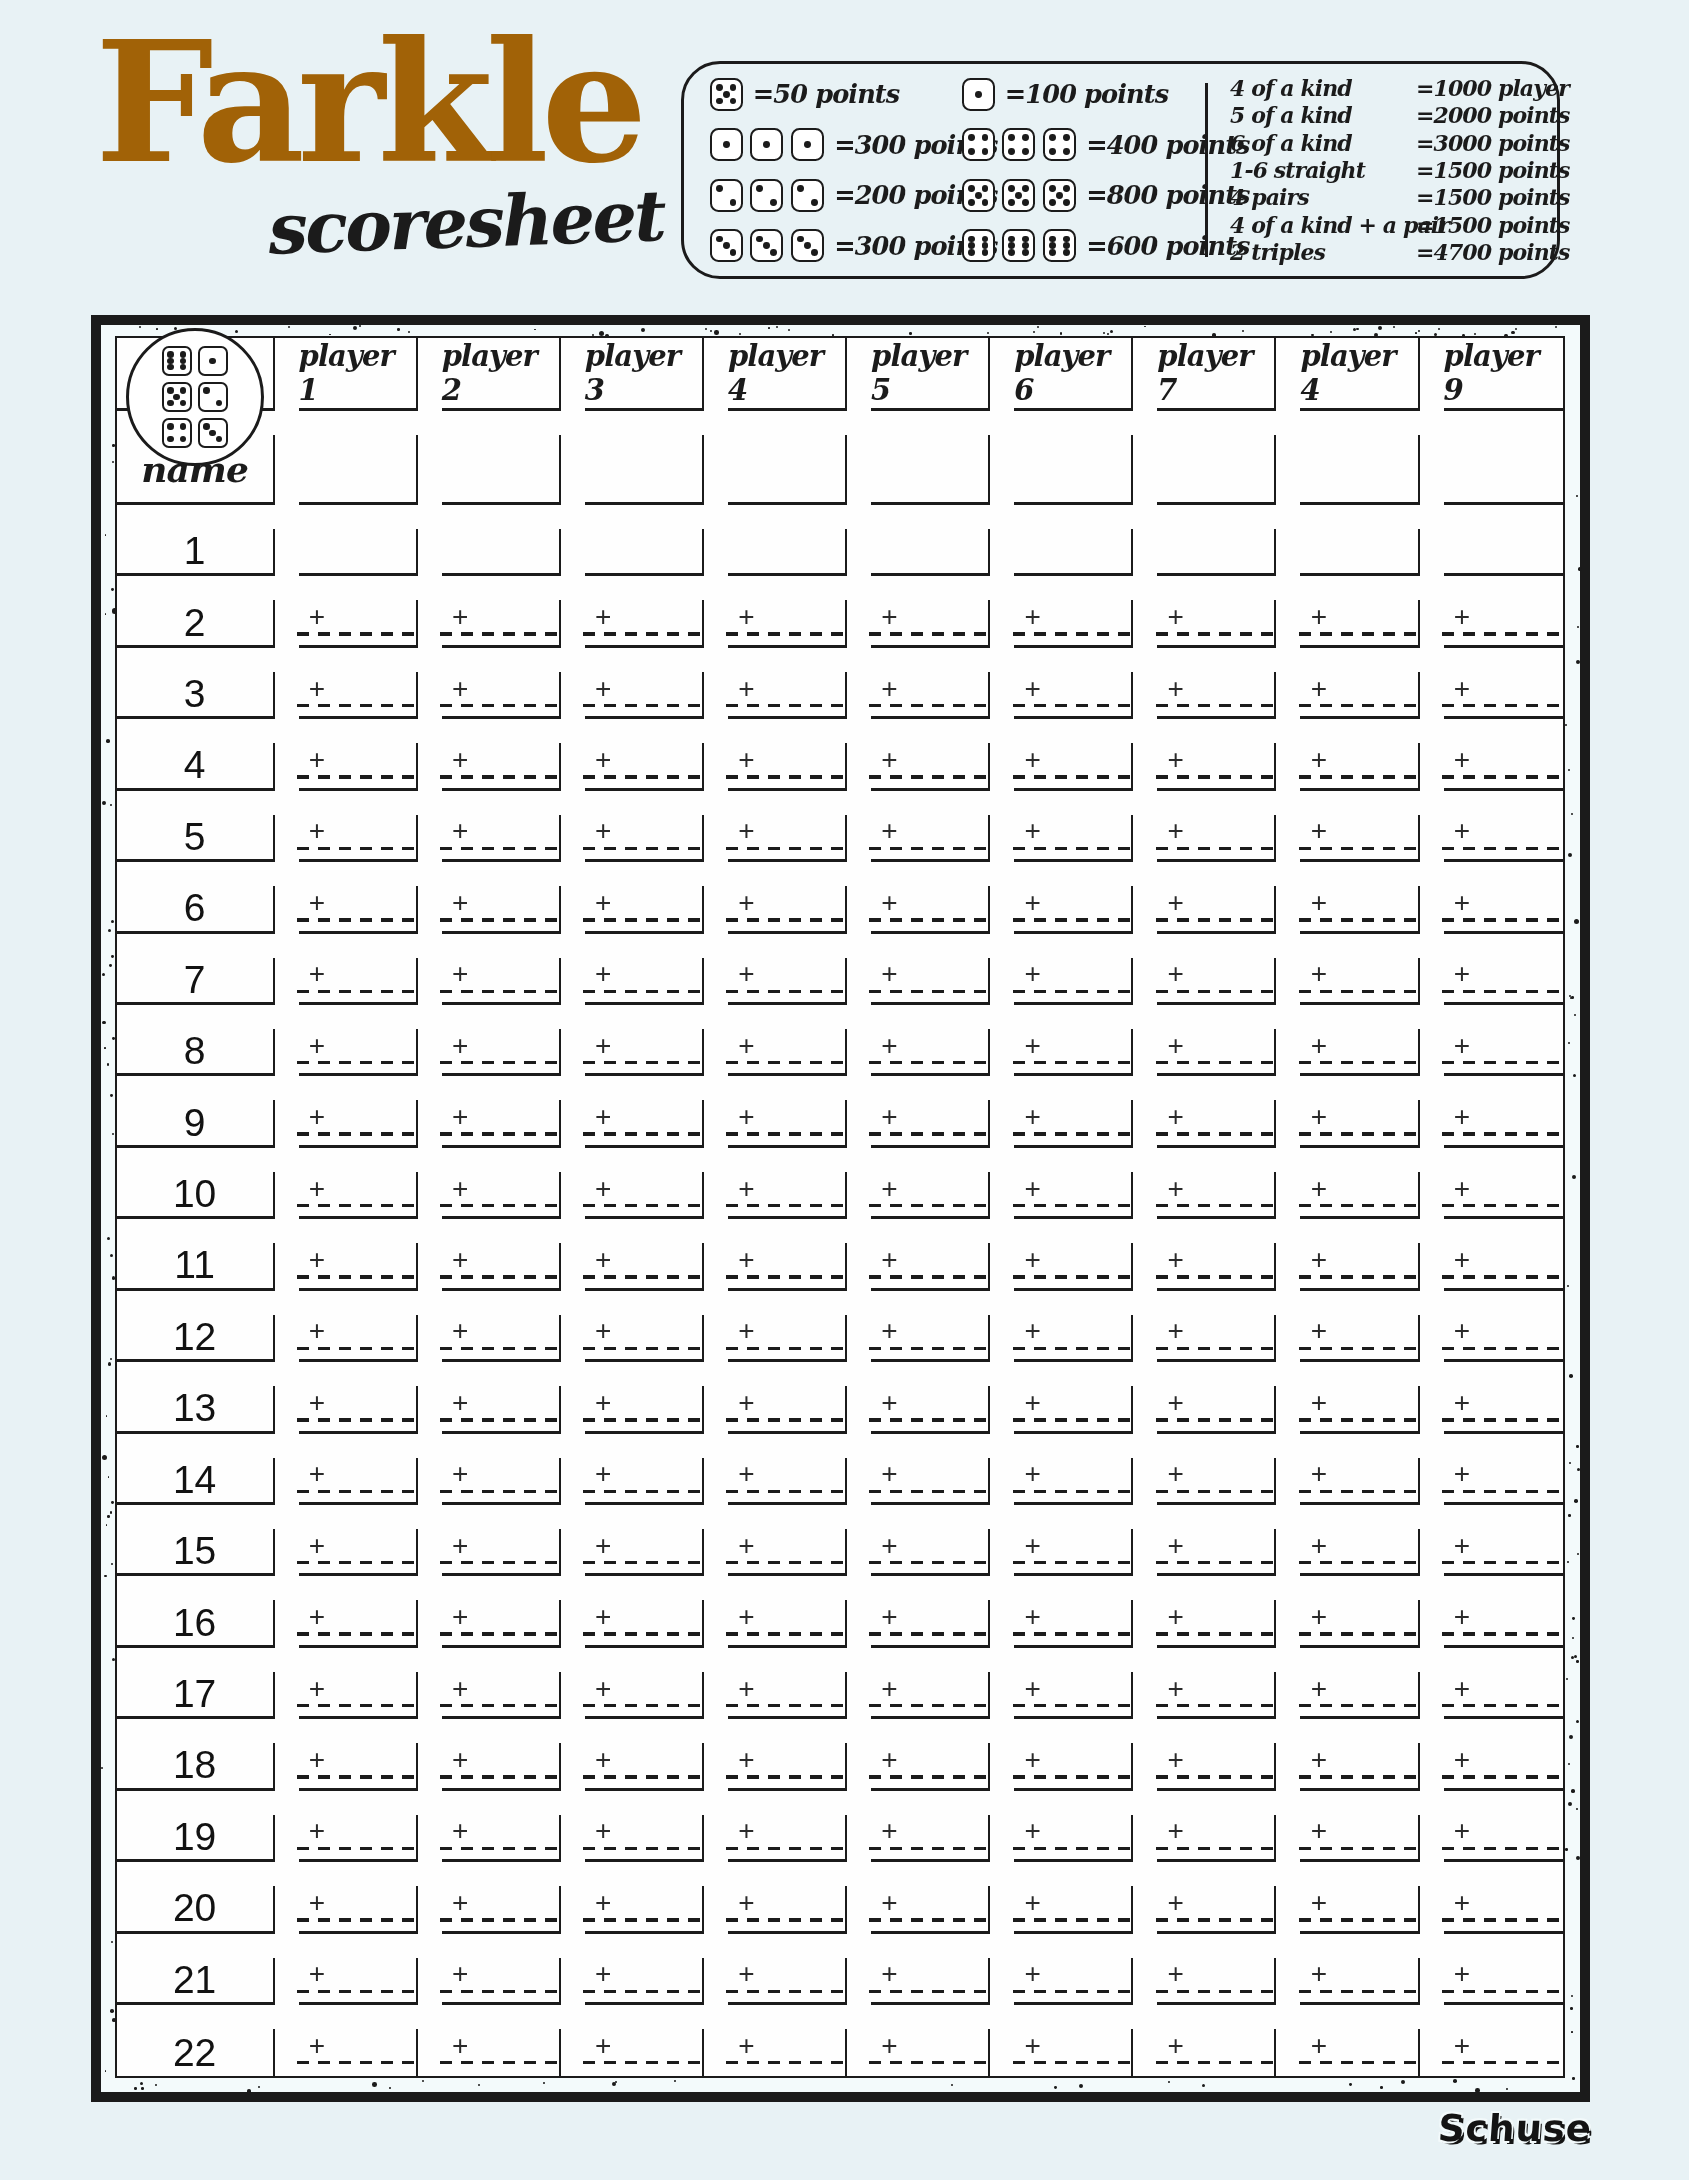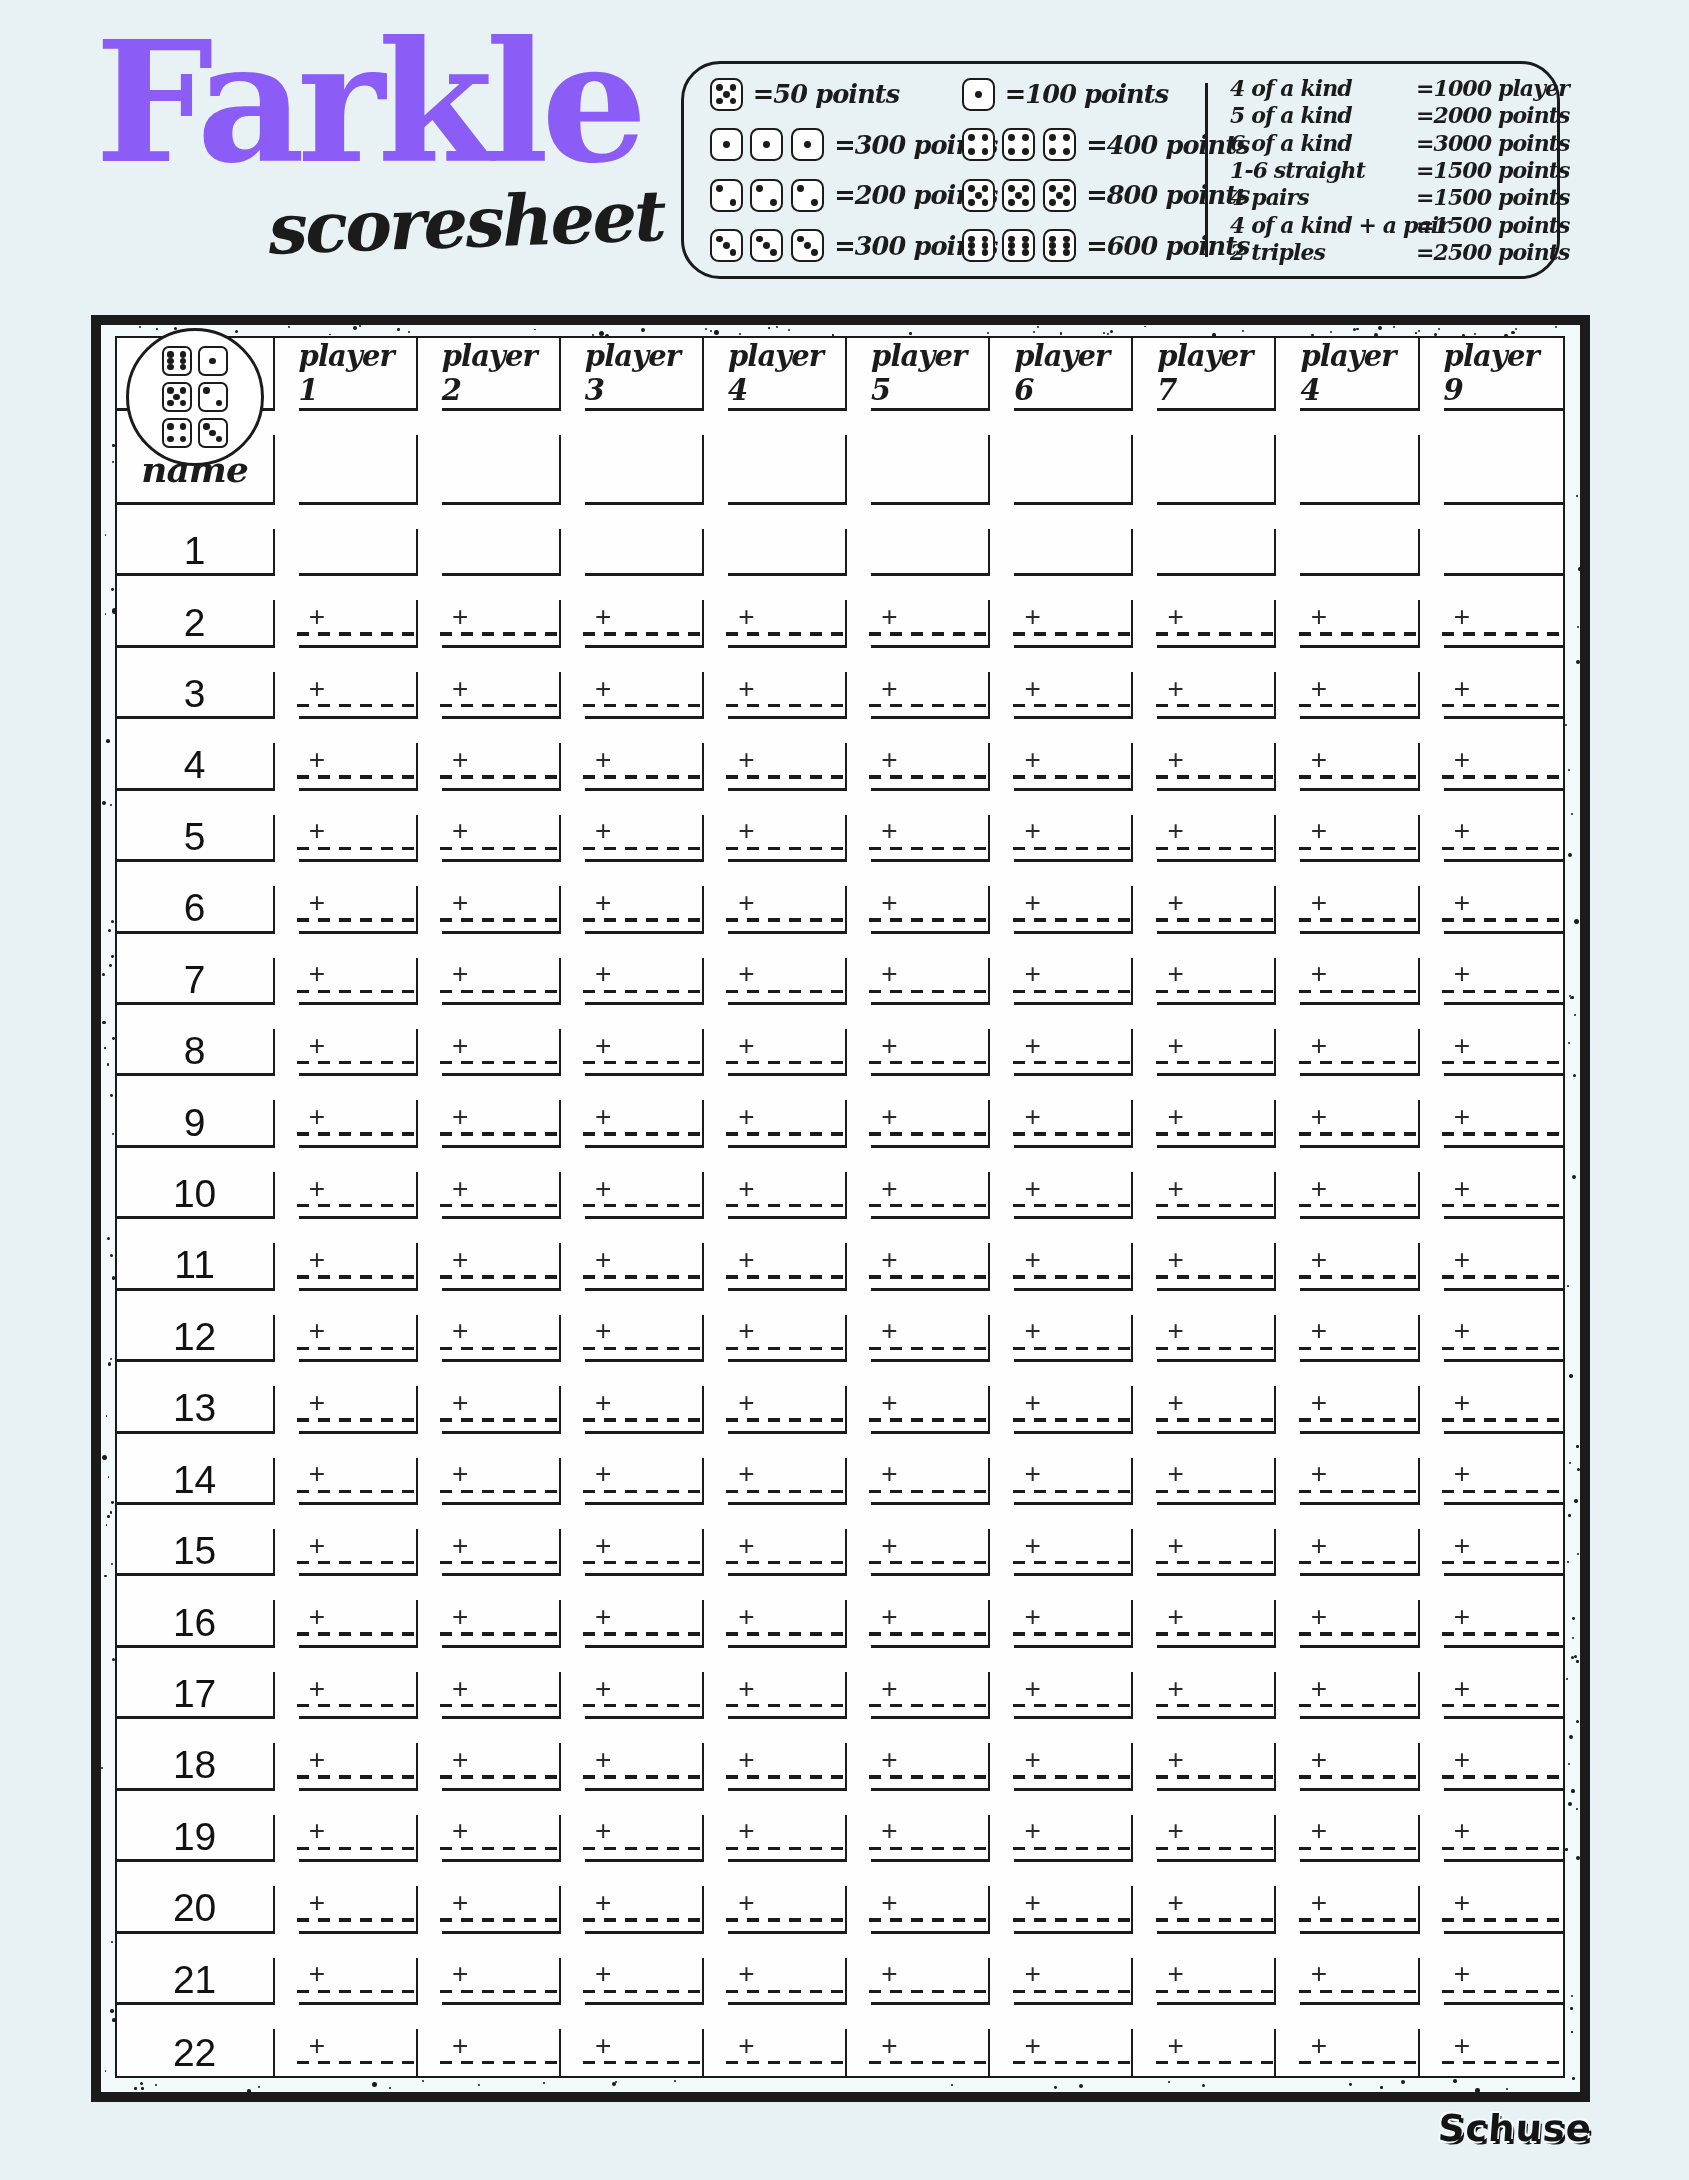--- a/index.html
+++ b/index.html
@@ -7,21 +7,21 @@
     --bg:#e8f2f5;
     --cell:#fefefe;
     --margin:#f3fafb;
   }
   *{margin:0;padding:0;box-sizing:border-box;}
   html,body{width:1689px;height:2181px;background:var(--bg);overflow:hidden;
     font-family:"Liberation Sans",sans-serif;color:var(--ink);}
   
   .title-block{position:absolute;left:95px;top:17px;width:569px;}
   .title-block h1{font-family:"DejaVu Serif",serif;font-weight:bold;
-    font-size:167px;line-height:1.02;letter-spacing:-7.7px;color:#8b5cf6;}
+    font-size:167px;line-height:1.02;letter-spacing:-7.7px;color:#a16207;}
   .subtitle{font-family:"DejaVu Serif",serif;font-style:italic;font-weight:bold;
     font-size:70px;line-height:1;text-align:right;margin-top:-6.8px;letter-spacing:-2.6px;
     transform:rotate(-2deg);transform-origin:right center;}
   
   .legend{position:absolute;left:681px;top:61px;width:879px;height:218px;
     border:3.4px solid var(--ink);border-radius:39px;display:flex;align-items:stretch;}
   .legend-dice{width:521px;display:grid;grid-template-columns:252px 1fr;
     padding:13.6px 0 13.6px 25.6px;align-content:space-between;row-gap:5.1px;}
   .dice-rule{display:flex;align-items:center;gap:10.2px;}
   .dice-group{display:flex;gap:7.7px;}
@@ -253,21 +253,21 @@
       <div class="combo-rule">
         <span class="combo-label script">4 pairs</span>
         <span class="combo-points script">=1500 points</span>
       </div>
       <div class="combo-rule">
         <span class="combo-label script">4 of a kind + a pair</span>
         <span class="combo-points script">=1500 points</span>
       </div>
       <div class="combo-rule">
         <span class="combo-label script">2 triples</span>
-        <span class="combo-points script">=2500 points</span>
+        <span class="combo-points script">=4700 points</span>
       </div>
     </div>
 </div>
 
 <div class="sheet" id="scoresheet">
   <div class="grid" id="score-grid">
       <div class="cell c-corner">
         <div class="logo-circle">
           <span class="die sm">
             <i class="pip p-tl"></i>

